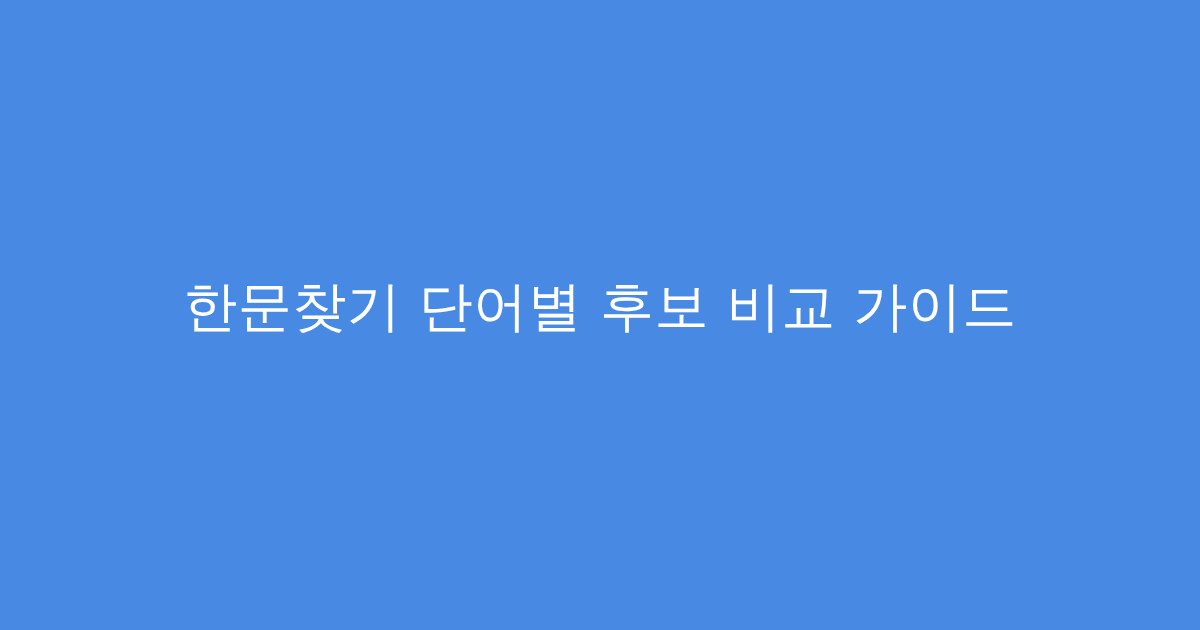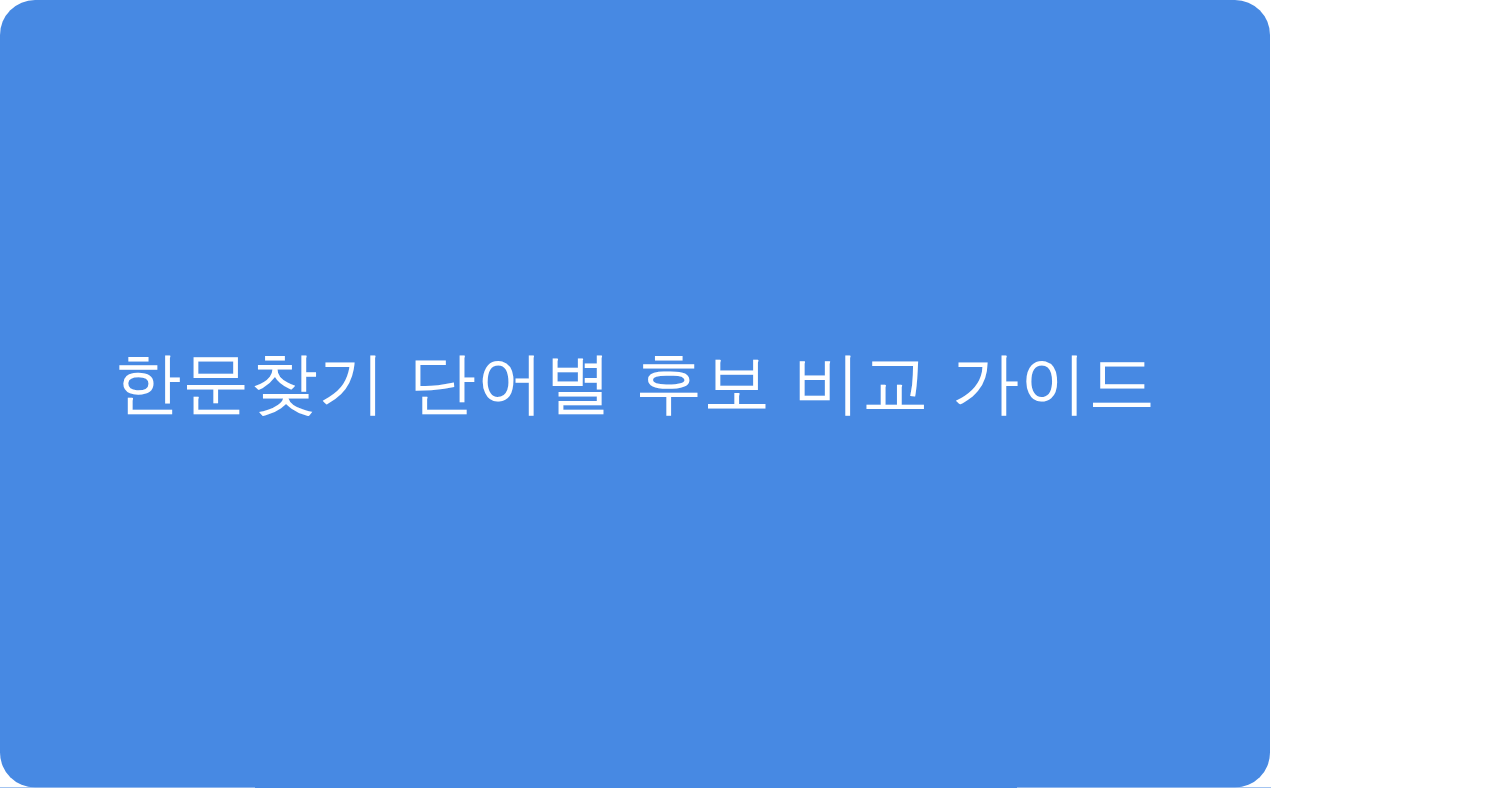--- a/index.html
+++ b/index.html
@@ -11,28 +11,27 @@
   body {
     width: 1200px;
     height: 630px;
     overflow: hidden;
     font-family: "Liberation Sans", "DejaVu Sans", sans-serif;
   }
 
   #og-card {
     position: relative;
     box-sizing: border-box;
-    width: 1016px;
+    width: 1200px;
     height: 630px;
     background-color: #4789e3;
     display: flex;
     align-items: center;
     justify-content: center;
     overflow: hidden;
-    border-radius: 28px;
   }
 
   #title-block {
     width: 1120px;
     padding: 0 40px;
     box-sizing: border-box;
     text-align: center;
     
     transform: translateY(-8px);
   }

